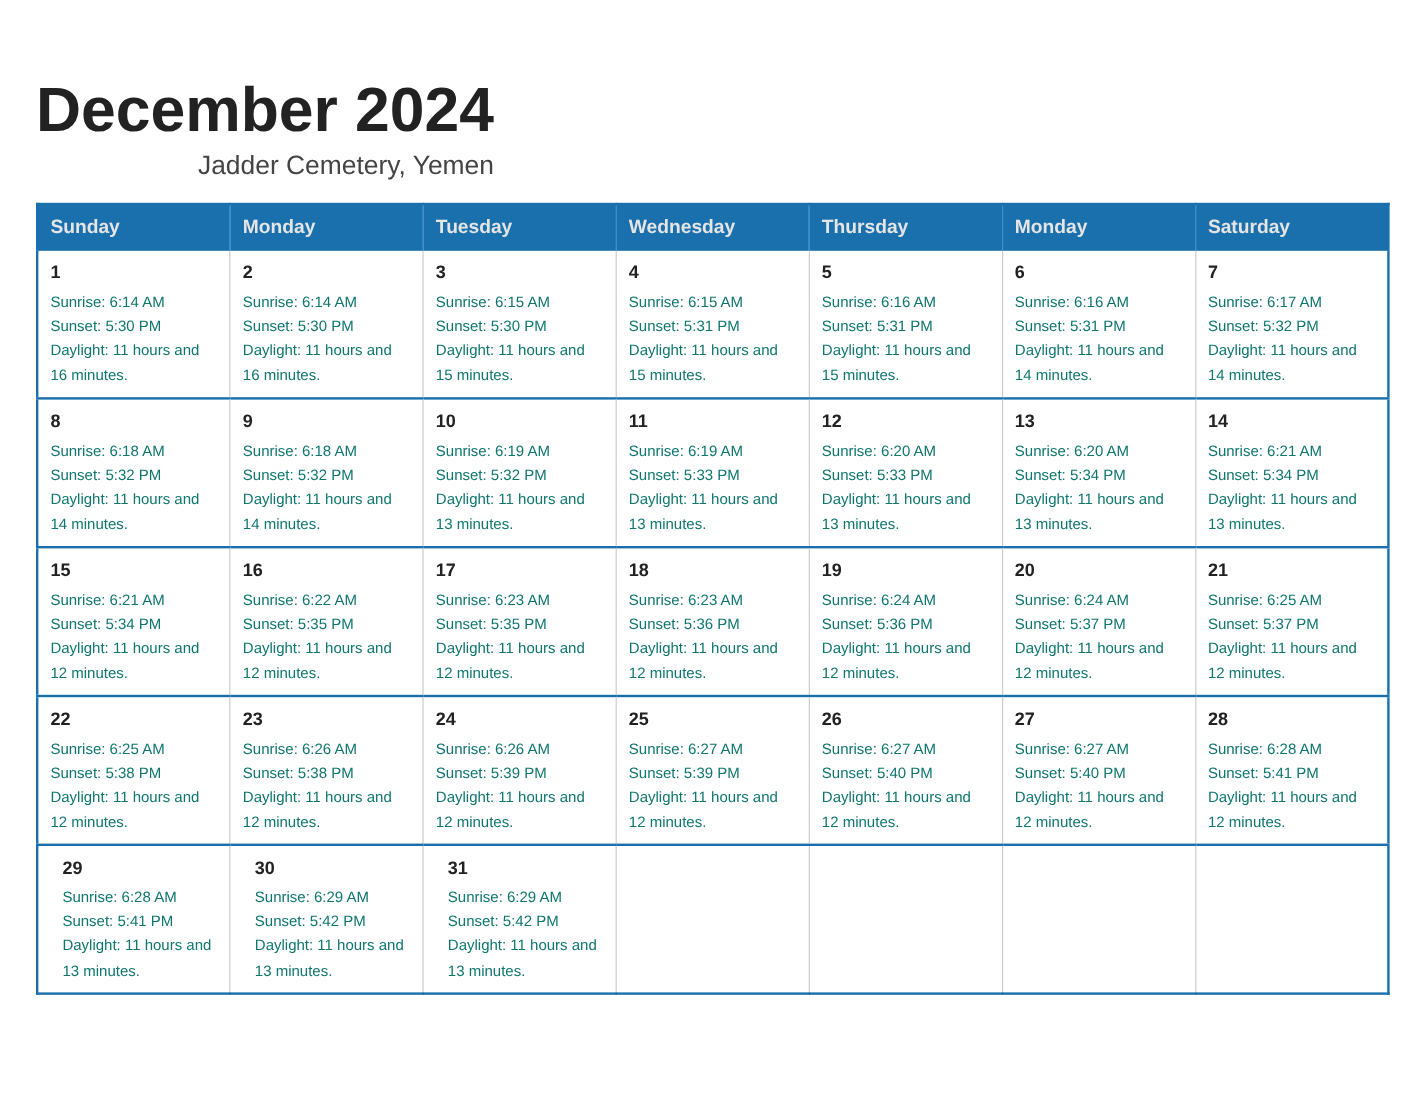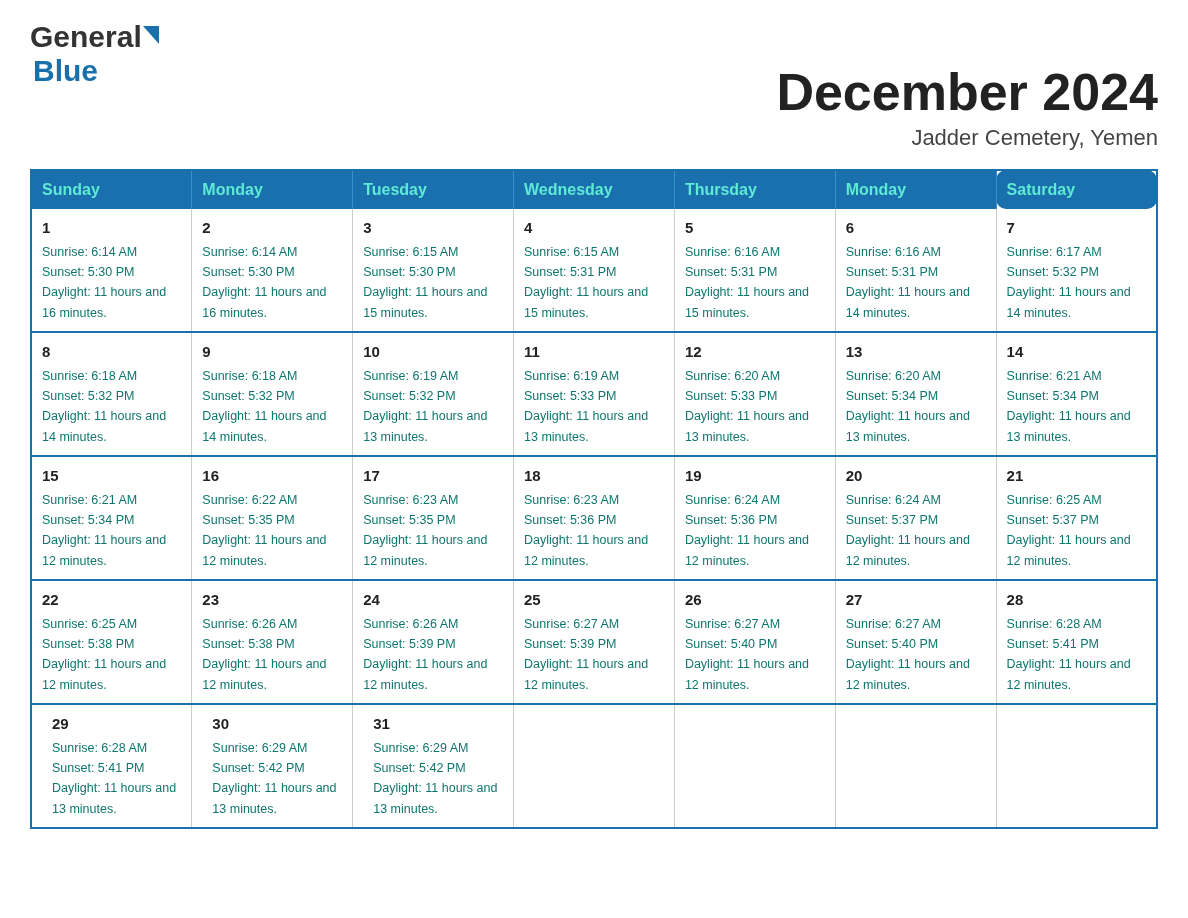--- a/index.html
+++ b/index.html
@@ -31,30 +31,29 @@
       color: #444;
       margin-top: 4px;
     }
     .calendar-table {
       width: 100%;
       border-collapse: collapse;
       border: 2px solid #1a6fad;
     }
     .calendar-table th {
       background-color: #1a6fad;
-      color: #5eead4;
+      color: #e5e5e5;
       font-size: 16px;
       font-weight: bold;
       padding: 10px 10px;
       text-align: left;
       border-right: 1px solid #3a8fd0;
     }
     .calendar-table th:last-child {
       border-right: none;
-      border-radius: 10px;
     }
     .calendar-table td {
       vertical-align: top;
       padding: 8px 10px;
       border-right: 1px solid #ccc;
       border-bottom: 2px solid #1a6fad;
       font-size: 13px;
       color: #333;
       width: calc(100% / 7);
       min-height: 105px;
@@ -109,29 +108,20 @@
       font-size: 30px;
       font-weight: bold;
       color: #1a6fad;
       margin-left: 1px;
     }
   </style>
 </head>
 <body>
 
 <div class="header-section">
-  <div class="logo-wrapper">
-    <div class="logo-row">
-      <span class="logo-text-general">General</span>
-      <span class="logo-arrow"></span>
-    </div>
-    <div style="margin-left:2px;">
-      <span class="logo-text-blue">Blue</span>
-    </div>
-  </div>
   <div class="title-section">
     <div class="title-month">December 2024</div>
     <div class="title-location">Jadder Cemetery, Yemen</div>
   </div>
 </div>
 
 <table class="calendar-table">
   <thead>
     <tr>
       <th>Sunday</th>

